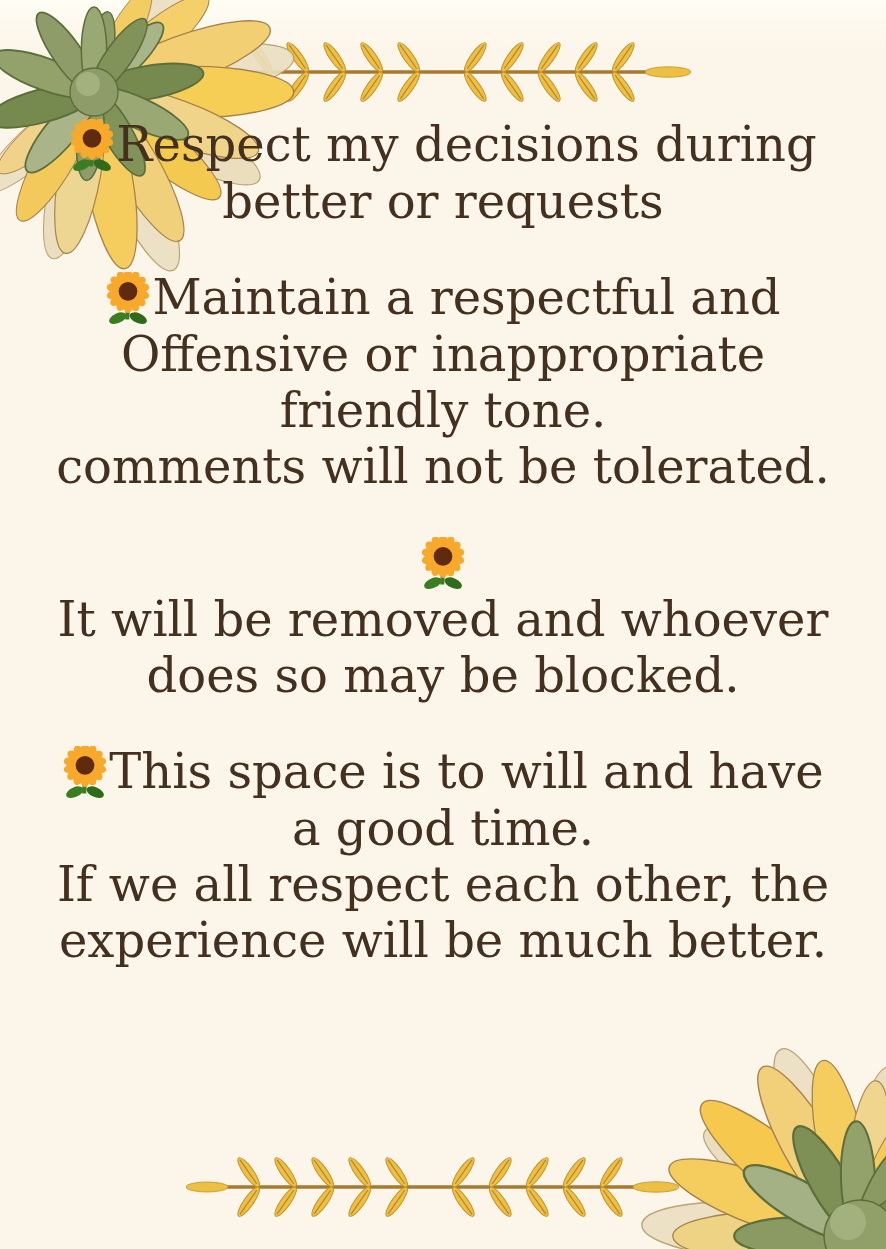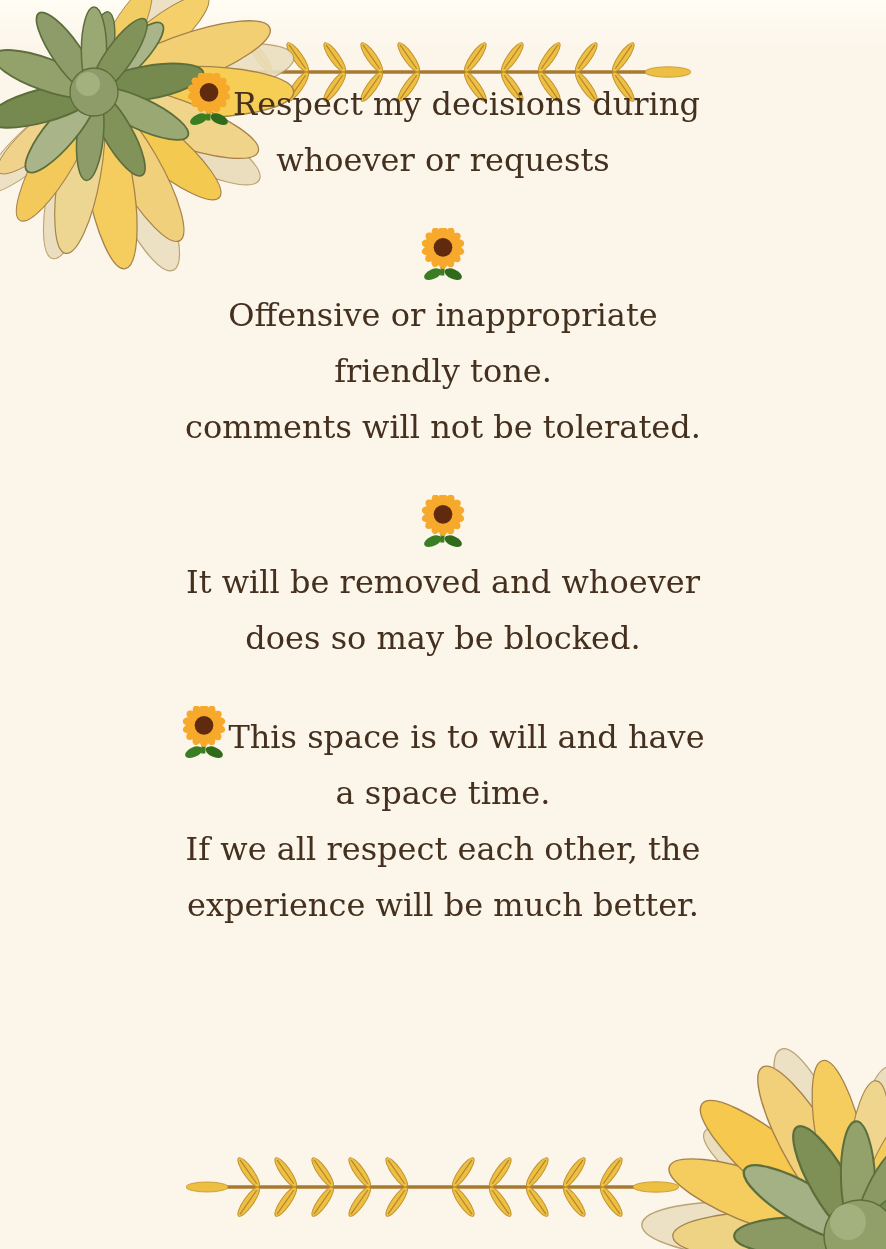--- a/index.html
+++ b/index.html
@@ -7,24 +7,24 @@
     position:relative;
     width:886px;height:1249px;
     margin:0 auto;
     background:linear-gradient(180deg,#fffdf4 0%,#fcf5ea 4%,#fcf5ea 100%);
     overflow:hidden;
     font-family:"DejaVu Serif","Liberation Serif",serif;
   }
   .art{position:absolute;pointer-events:none;}
   .rules{
     position:absolute;inset:0;
-    padding-top:73px;
+    padding-top:116px;
     text-align:center;
     color:#44301f;
-    font-size:32px;
+    font-size:48px;
     line-height:56px;
   }
   .rule+.rule{margin-top:40px;}
   .line{white-space:nowrap;}
   .emoji{
     display:inline-block;
     width:46px;height:54px;
     vertical-align:-12px;
     margin-right:1px;
   }
@@ -170,43 +170,43 @@
     <circle cx="268" cy="222" r="36" fill="#90a068" stroke="#5c6e3c" stroke-width="1.5"></circle>
     <circle cx="256" cy="208" r="18" fill="#a3b17e"></circle>
   </svg>
 
   <div class="rules">
 
     <div class="rule">
       <div class="line"><svg class="emoji" viewBox="0 0 36 42">
             <use href="#sunemoji"></use>
           </svg><span>Respect my decisions during</span></div>
-      <div class="line">whoever or requests</div>
-    </div>
-
-    <div class="rule">
-      <div class="line"><svg class="emoji" viewBox="0 0 36 42">
-            <use href="#sunemoji"></use>
-          </svg></div>
+      <div class="line">better or requests</div>
+    </div>
+
+    <div class="rule">
+      <div class="line"><svg class="emoji" viewBox="0 0 36 42">
+            <use href="#sunemoji"></use>
+          </svg><span>Maintain a respectful and</span></div>
       <div class="line">Offensive or inappropriate</div>
       <div class="line">friendly tone.</div>
       <div class="line">comments will not be tolerated.</div>
     </div>
 
     <div class="rule">
       <div class="line"><svg class="emoji" viewBox="0 0 36 42">
             <use href="#sunemoji"></use>
           </svg></div>
       <div class="line">It will be removed and whoever</div>
       <div class="line">does so may be blocked.</div>
     </div>
 
     <div class="rule">
       <div class="line"><svg class="emoji" viewBox="0 0 36 42">
             <use href="#sunemoji"></use>
           </svg><span>This space is to will and have</span></div>
-      <div class="line">a space time.</div>
+      <div class="line">a good time.</div>
       <div class="line">If we all respect each other, the</div>
       <div class="line">experience will be much better.</div>
     </div>
 
   </div>
 </div>
 
 </body></html>

